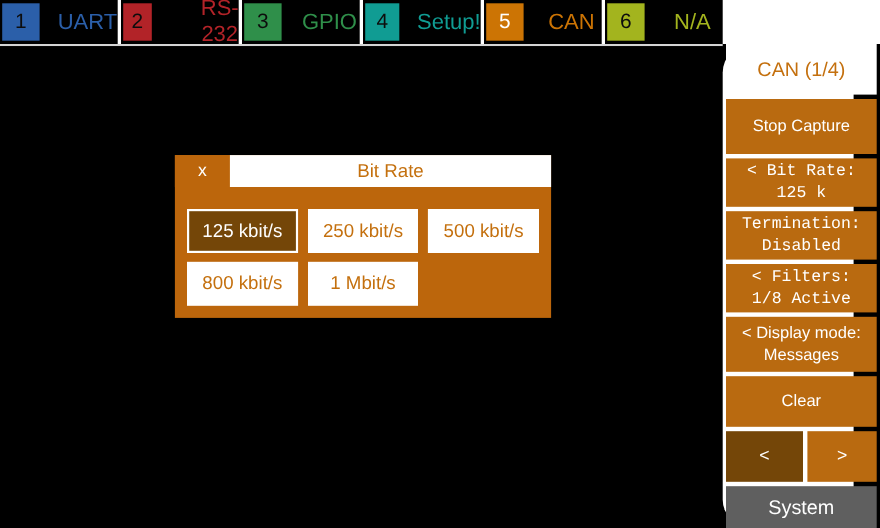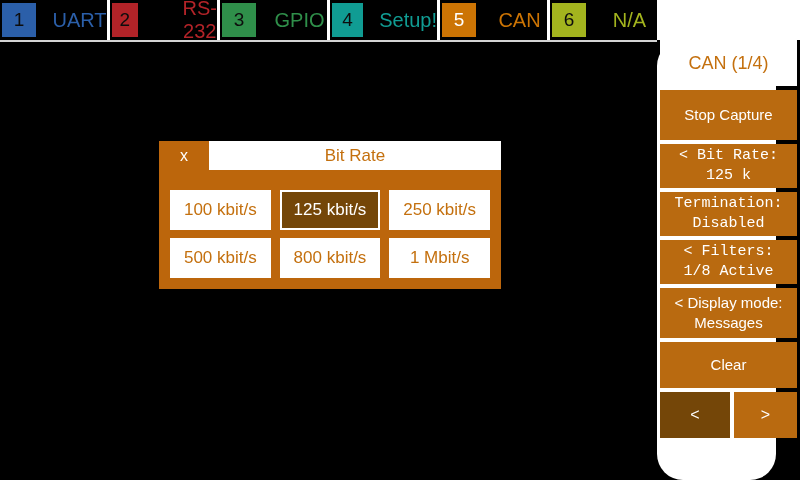--- a/index.html
+++ b/index.html
@@ -172,21 +172,20 @@
 <div class="tabbar-underline"></div>
 
 <div class="main-area"></div>
 
 <div class="dialog">
   <div class="dialog-titlebar">
     <button class="dialog-close">x</button>
     <div class="dialog-title">Bit Rate</div>
   </div>
   <div class="dialog-body">
-    <button class="opt-btn">100 kbit/s</button>
     <button class="opt-btn selected">125 kbit/s</button>
     <button class="opt-btn">250 kbit/s</button>
     <button class="opt-btn">500 kbit/s</button>
     <button class="opt-btn">800 kbit/s</button>
     <button class="opt-btn">1 Mbit/s</button>
   </div>
 </div>
 
 <div class="sidebar">
   <div class="side-title">CAN (1/4)</div>
@@ -217,13 +216,14 @@
 
   <button class="sbtn h46">
     <span>Clear</span>
   </button>
 
   <div class="nav-row">
     <button class="nav-btn nav-prev">&lt;</button>
     <button class="nav-btn nav-next">&gt;</button>
   </div>
 
+  <button class="system-btn">System</button>
 </div>
 
 </body></html>

